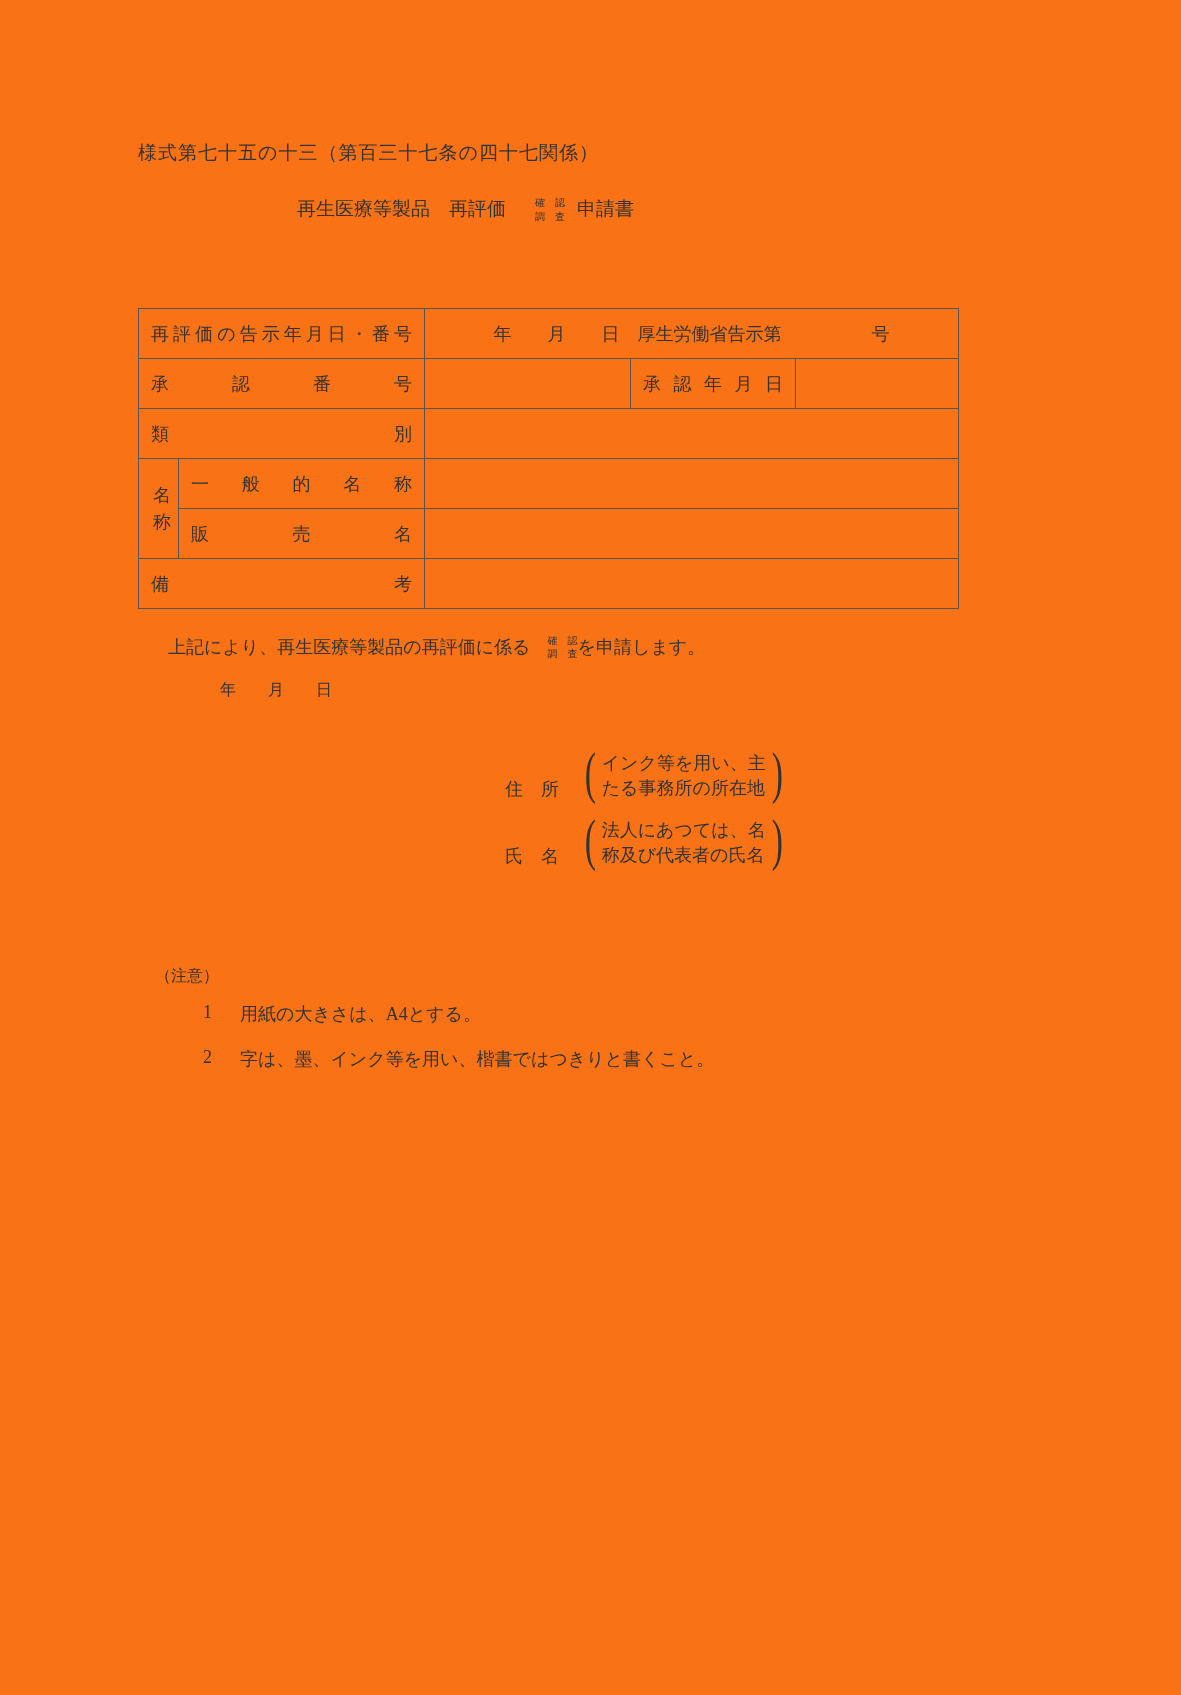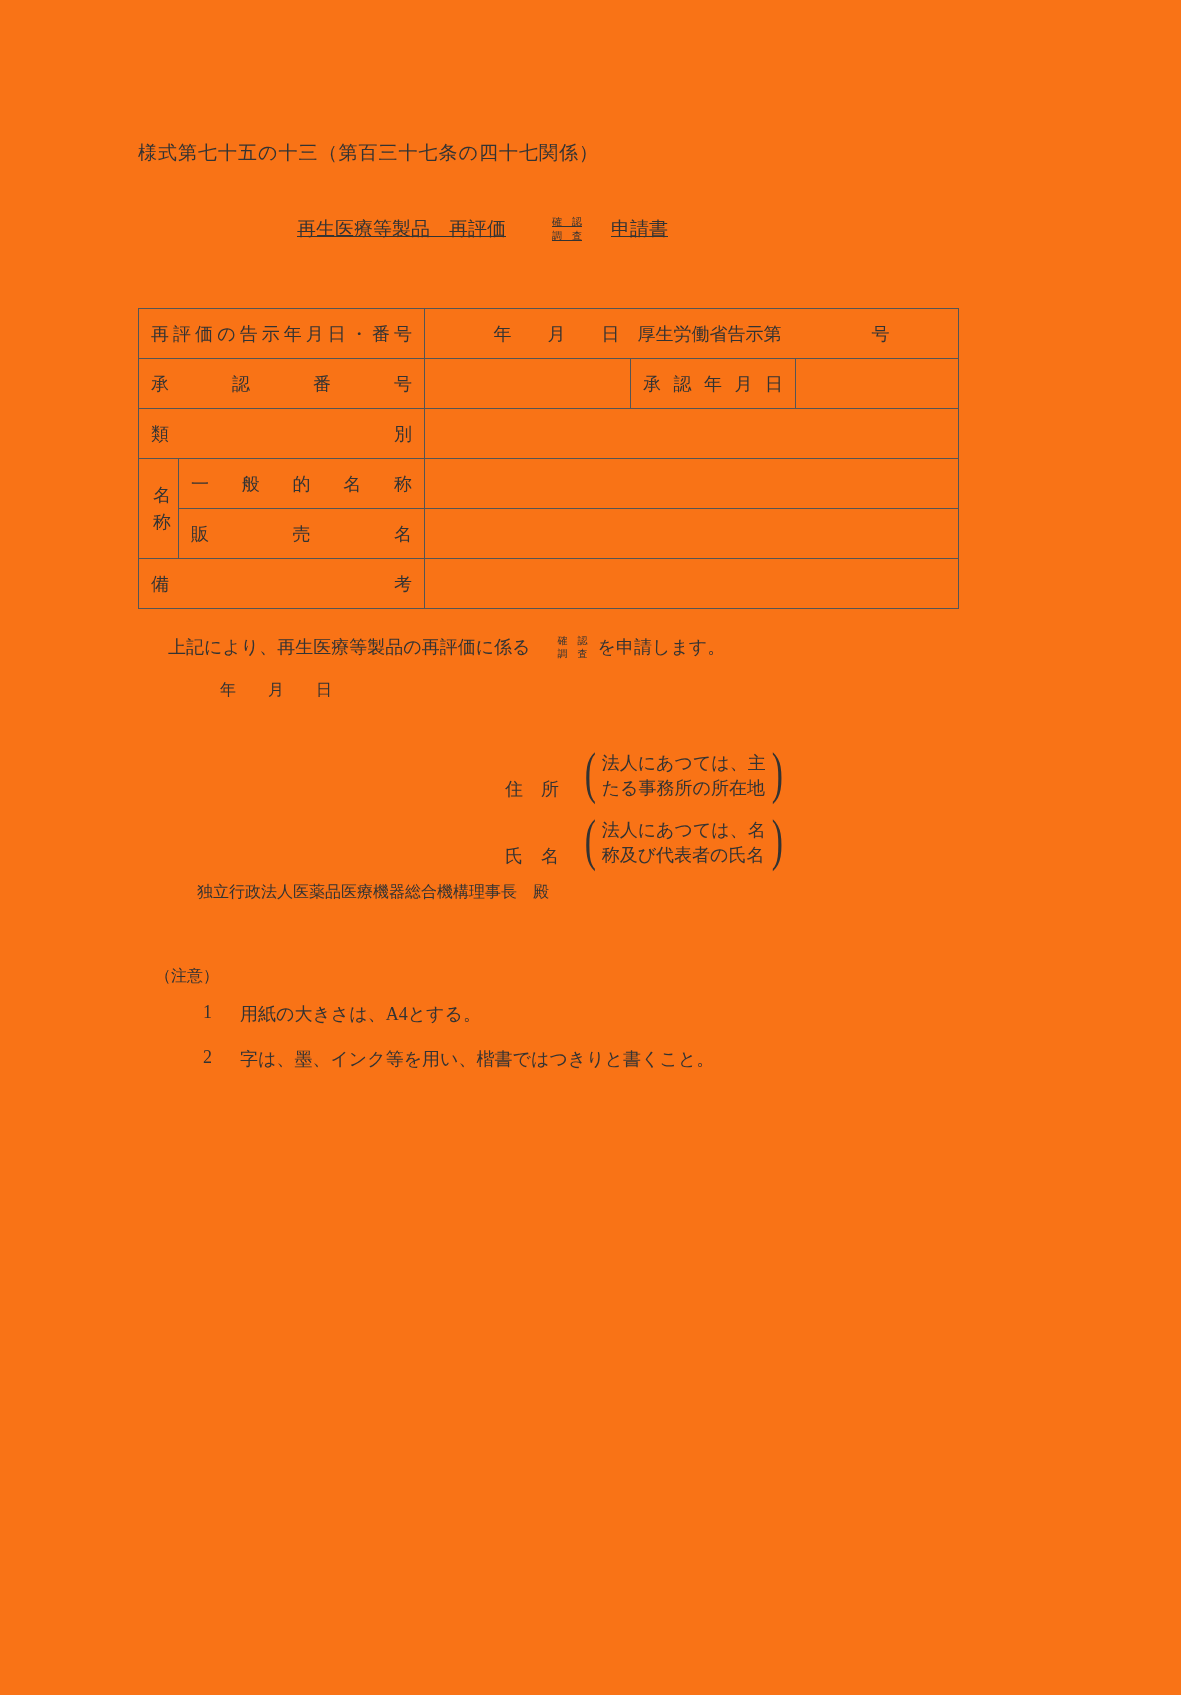--- a/index.html
+++ b/index.html
@@ -7,21 +7,21 @@
   body {
     width: 1181px; height: 1695px; position: relative;
     font-family: "Liberation Serif", "DejaVu Serif", serif;
     color: #333333;
   }
   .page { position: absolute; inset: 0; background: #f97316; }
   .abs { position: absolute; }
 
   .form-number { font-size: 19px; letter-spacing: 1px; }
 
-  .title-row { display: flex; align-items: flex-end; gap: 29px; font-size: 19px; text-decoration: underline; }
+  .title-row { display: flex; align-items: flex-start; gap: 12px; font-size: 19px; }
 
   .stacked { display: inline-block; font-size: 10px; line-height: 1.35; text-align: left; margin-left: 17px; }
   .stacked span { display: block; }
 
   table.form-table { border-collapse: collapse; table-layout: fixed; width: 820px; }
   table.form-table td {
     border: 1px solid #555555;
     height: 50px;
     padding: 0 12px;
     font-size: 18px;
@@ -29,21 +29,21 @@
     overflow: hidden;
   }
   .justify { text-align: justify; text-align-last: justify; width: 100%; }
   .center { text-align: center; }
   td.novpad { padding: 0; }
   .vert-label {
     width: 20px; margin: 0 auto; text-align: right;
     word-break: break-all; line-height: 1.5; font-size: 18px;
   }
 
-  .statement-row { display: flex; align-items: center; gap: 10px; font-size: 18px; justify-content: space-between; }
+  .statement-row { display: flex; align-items: center; gap: 0; font-size: 18px; justify-content: space-between; }
 
   .plain-18 { font-size: 16px; }
 
   .paren-row { display: flex; align-items: flex-end; font-size: 18px; }
   .paren-row .row-label { margin-right: 22px; }
   .paren {
     font-size: 56px; line-height: 1; display: inline-block;
     transform: scaleX(0.6); font-weight: 400; color: #333;
   }
   .two-line { display: inline-block; margin: 0 2px; }
@@ -133,37 +133,36 @@
     </span>
     <span>を申請します。</span>
   </div>
 
   <div class="abs plain-18" style="left:220px; top:680px;">年　　月　　日</div>
 
   <div class="abs paren-row" style="left:505px; top:745px;">
     <span class="row-label">住　所</span>
     <span class="paren">(</span>
     <span class="two-line">
-      <span>法人にあつては、主</span>
+      <span>インク等を用い、主</span>
       <span>たる事務所の所在地</span>
     </span>
     <span class="paren">)</span>
   </div>
 
   <div class="abs paren-row" style="left:505px; top:812px;">
     <span class="row-label">氏　名</span>
     <span class="paren">(</span>
     <span class="two-line">
       <span>法人にあつては、名</span>
       <span>称及び代表者の氏名</span>
     </span>
     <span class="paren">)</span>
   </div>
 
-  <div class="abs plain-18" style="left:197px; top:882px;">独立行政法人医薬品医療機器総合機構理事長　殿</div>
 
   <div class="abs plain-18" style="left:155px; top:966px;">（注意）</div>
 
   <div class="abs" style="left:200px; top:1002px;">
     <div class="note-item">
       <span class="note-num">1</span>
       <span>用紙の大きさは、A4とする。</span>
     </div>
     <div class="note-item">
       <span class="note-num">2</span>

